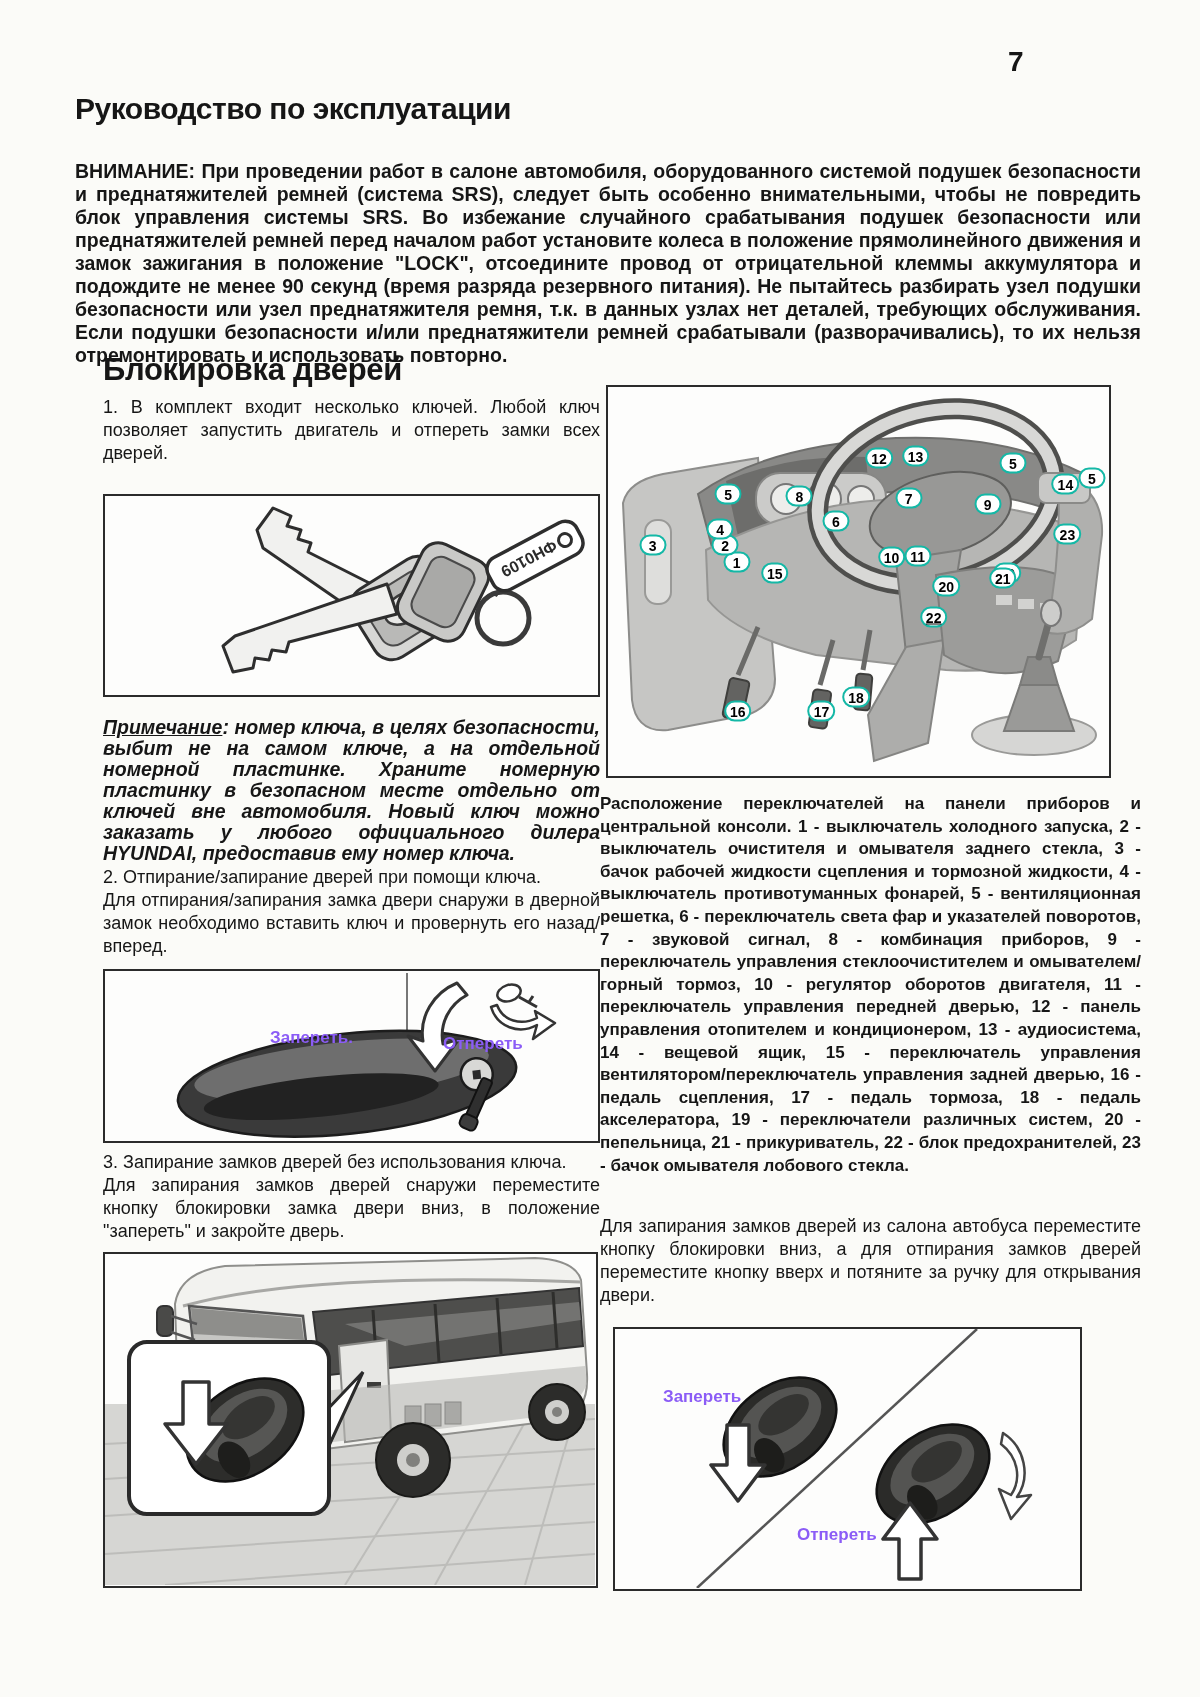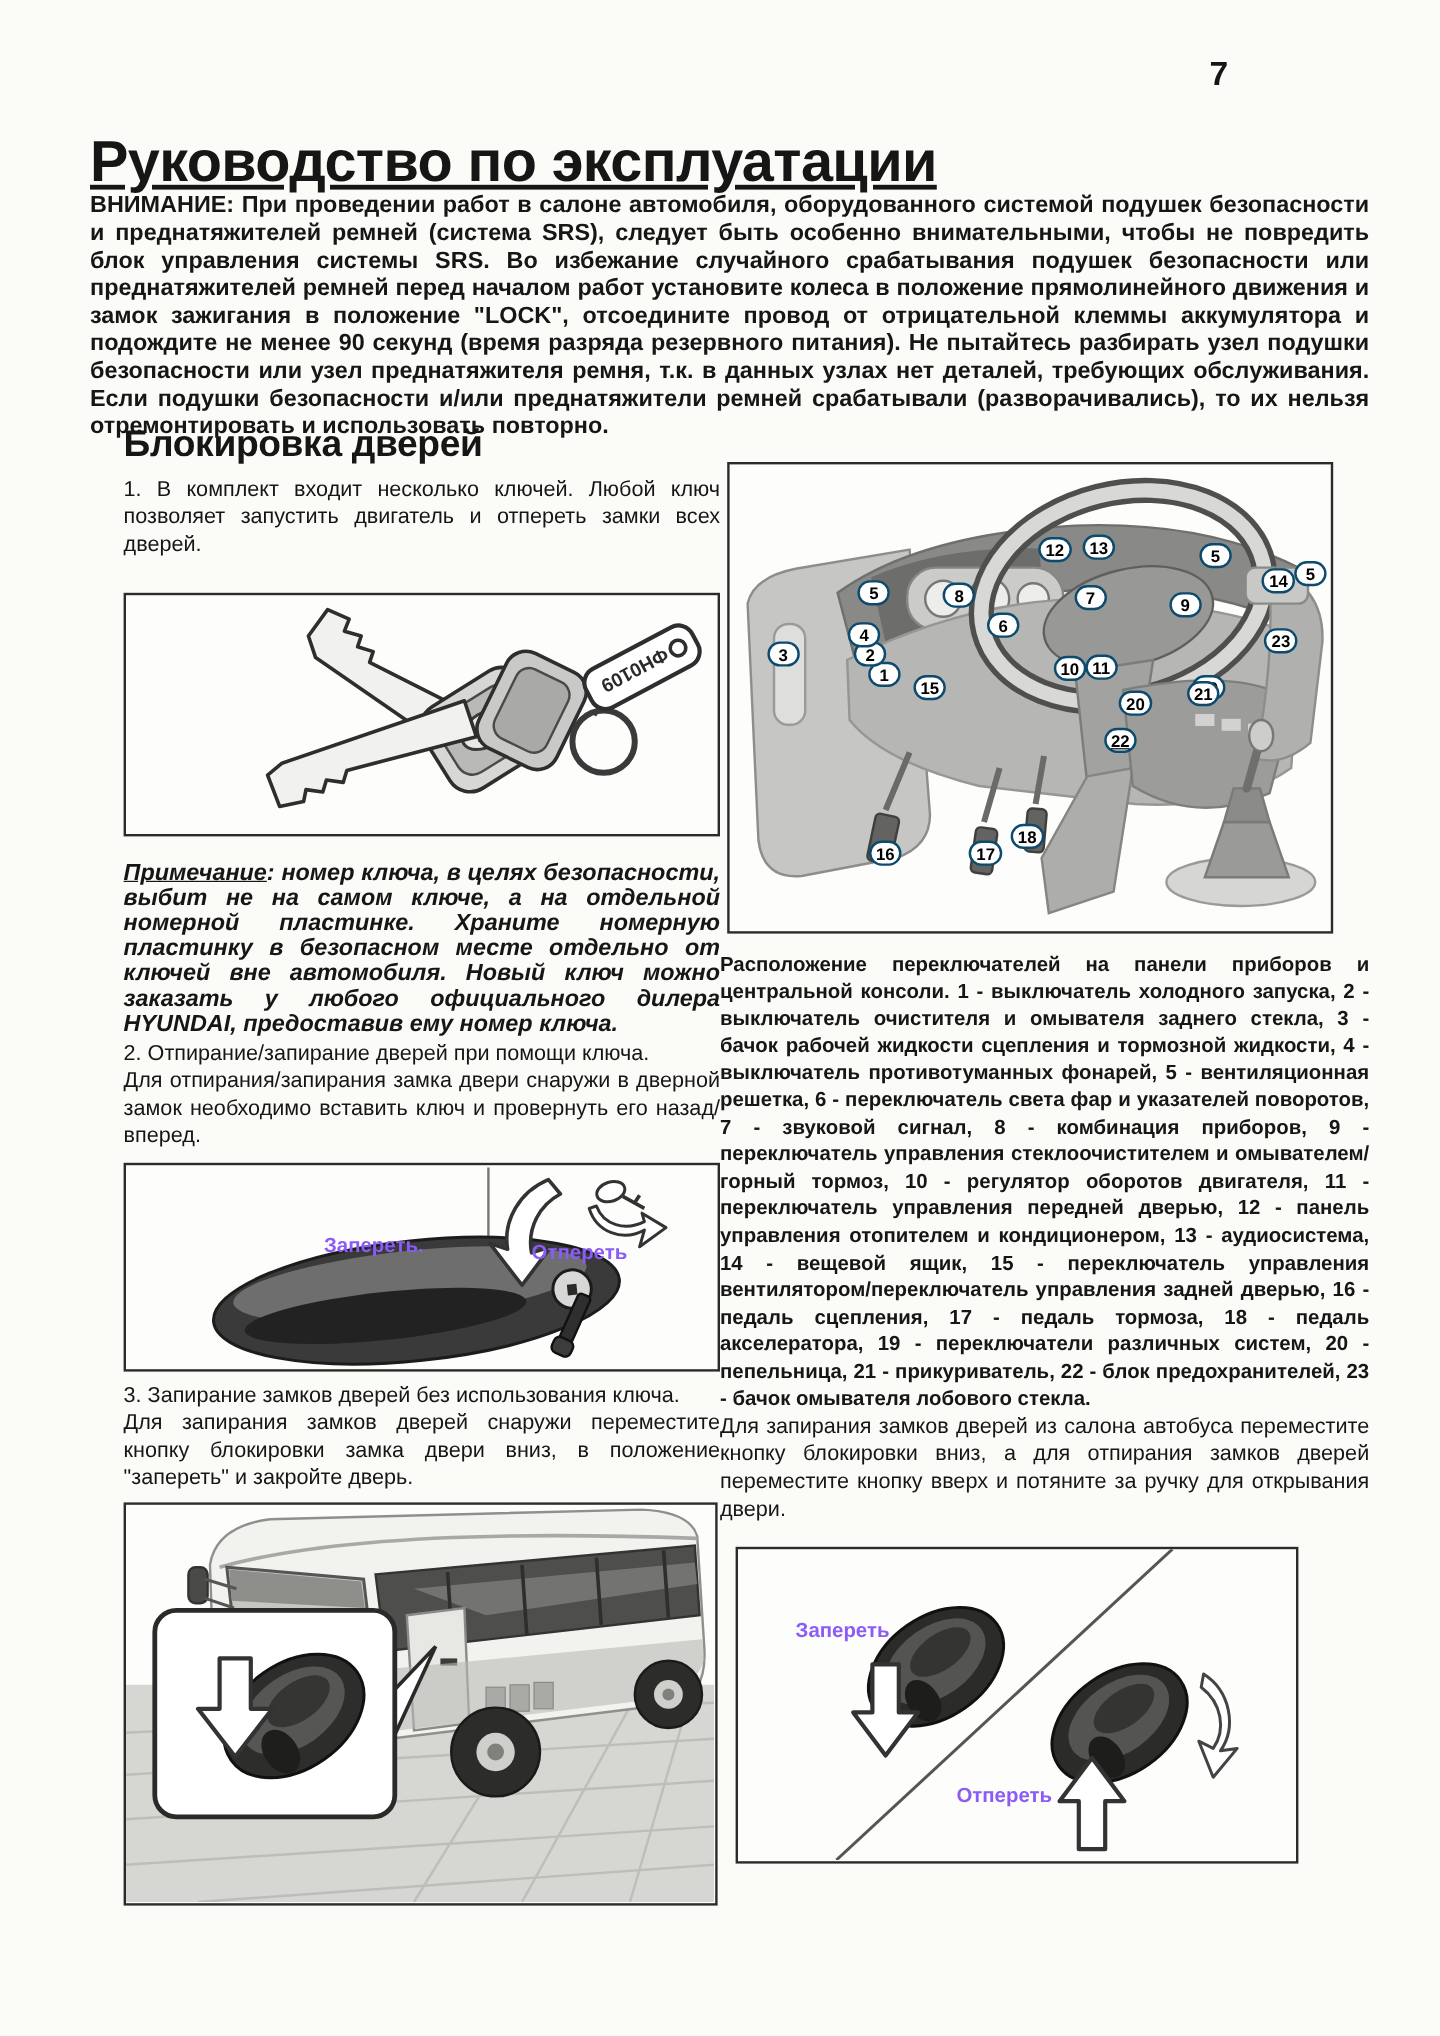--- a/index.html
+++ b/index.html
@@ -1,19 +1,19 @@
 <!DOCTYPE html>
 <html><head>
 <meta charset="utf-8">
 <style>
   html,body{margin:0;padding:0;background:#e9e9e6;}
   .page{position:relative;width:1200px;height:1697px;background:#fbfbf8;
         font-family:"Liberation Sans",sans-serif;color:#161616;overflow:hidden;}
   .pageno{position:absolute;top:46px;left:1008px;font-size:28px;font-weight:bold;}
-  .title{position:absolute;top:108px;left:75px;font-size:48px;font-weight:bold;letter-spacing:-0.5px;text-decoration:underline;}
+  .title{position:absolute;top:92px;left:75px;font-size:30px;font-weight:bold;letter-spacing:-0.5px;}
   .warning{position:absolute;top:160px;left:75px;width:1066px;font-size:19.5px;line-height:23px;
            font-weight:bold;text-align:justify;}
   .col{position:absolute;}
   .col-left{left:75px;top:352px;width:497px;margin-left:28px;}
   .col-right{left:600px;top:385px;width:541px;}
   .h2{font-size:31px;font-weight:bold;margin:0 0 8px 0;letter-spacing:-0.3px;}
   .body-p{font-size:18px;line-height:23px;margin:0;text-align:justify;}
   .note-p{font-size:19.5px;line-height:21px;margin:20px 0 2px 0;text-align:justify;
           font-style:italic;font-weight:600;}
   .note-label{text-decoration:underline;}
@@ -21,21 +21,21 @@
   .fig{position:relative;border:2.5px solid #2b2b2b;background:#fdfdfc;box-sizing:border-box;}
   .fig svg{display:block;}
   .fig-keys{width:497px;height:203px;margin-top:29px;}
   .fig-handle{width:497px;height:174px;margin-top:11px;margin-bottom:8px;}
   .fig-bus{width:495px;height:336px;margin-top:9px;}
   .fig-dash{width:505px;height:393px;margin-left:6px;}
   .fig-interior{width:469px;height:264px;margin:20px 0 0 13px;}
   .fig-label{position:absolute;font-size:17px;font-weight:bold;color:#8b5cf6;}
   .callout-layer{position:absolute;inset:0;}
   .callout{position:absolute;transform:translate(-50%,-50%);min-width:27px;height:21px;
-           padding:0 4px;background:#fff;border:2px solid #0c4a6e;border-radius:11px;
+           padding:0 4px;background:#fff;border:2px solid #14b8a6;border-radius:11px;
            font-size:14px;font-weight:bold;line-height:18px;text-align:center;color:#000;
            box-sizing:border-box;}
 </style>
 </head>
 <body>
 
 <div class="page">
 
   <div class="pageno">7</div>
   <div class="title">Руководство по эксплуатации</div>
@@ -254,21 +254,21 @@
           <div class="callout" style="left: 72.5%; top: 47.8%; margin-left: 36px;">19</div>
           <div class="callout" style="left: 67.5%; top: 51.1%;">20</div>
           <div class="callout" style="left: 78.8%; top: 49.1%;">21</div>
           <div class="callout" style="left: 65%; top: 59%; text-decoration: underline;">22</div>
           <div class="callout" style="left: 91.7%; top: 37.9%;">23</div>
         </div>
     </div>
 
     <p class="caption-p">Расположение переключателей на панели приборов и центральной консоли. 1 - выключатель холодного запуска, 2 - выключатель очистителя и омывателя заднего стекла, 3 - бачок рабочей жидкости сцепления и тормозной жидкости, 4 - выключатель противотуманных фонарей, 5 - вентиляционная решетка, 6 - переключатель света фар и указателей поворотов, 7 - звуковой сигнал, 8 - комбинация приборов, 9 - переключатель управления стеклоочистителем и омывателем/горный тормоз, 10 - регулятор оборотов двигателя, 11 - переключатель управления передней дверью, 12 - панель управления отопителем и кондиционером, 13 - аудиосистема, 14 - вещевой ящик, 15 - переключатель управления вентилятором/переключатель управления задней дверью, 16 - педаль сцепления, 17 - педаль тормоза, 18 - педаль акселератора, 19 - переключатели различных систем, 20 - пепельница, 21 - прикуриватель, 22 - блок предохранителей, 23 - бачок омывателя лобового стекла.</p>
 
-    <p class="body-p" style="">Для запирания замков дверей из салона автобуса переместите кнопку блокировки вниз, а для отпирания замков дверей переместите кнопку вверх и потяните за ручку для открывания двери.</p>
+    <p class="body-p" style="margin-top:38px;">Для запирания замков дверей из салона автобуса переместите кнопку блокировки вниз, а для отпирания замков дверей переместите кнопку вверх и потяните за ручку для открывания двери.</p>
 
     <div class="fig fig-interior">
       <svg width="464" height="259" viewBox="0 0 464 259">
         <line x1="82" y1="259" x2="362" y2="0" stroke="#555" stroke-width="2.5"></line>
 
         <g transform="translate(165,98) rotate(-35)">
           <ellipse cx="0" cy="0" rx="62" ry="42" fill="#2b2b29" stroke="#111" stroke-width="2.5"></ellipse>
           <ellipse cx="2" cy="-4" rx="47" ry="29" fill="#545452"></ellipse>
           <ellipse cx="10" cy="-8" rx="29" ry="15" fill="#343432"></ellipse>
           <ellipse cx="-25" cy="17" rx="13" ry="19" fill="#1d1d1b"></ellipse>

